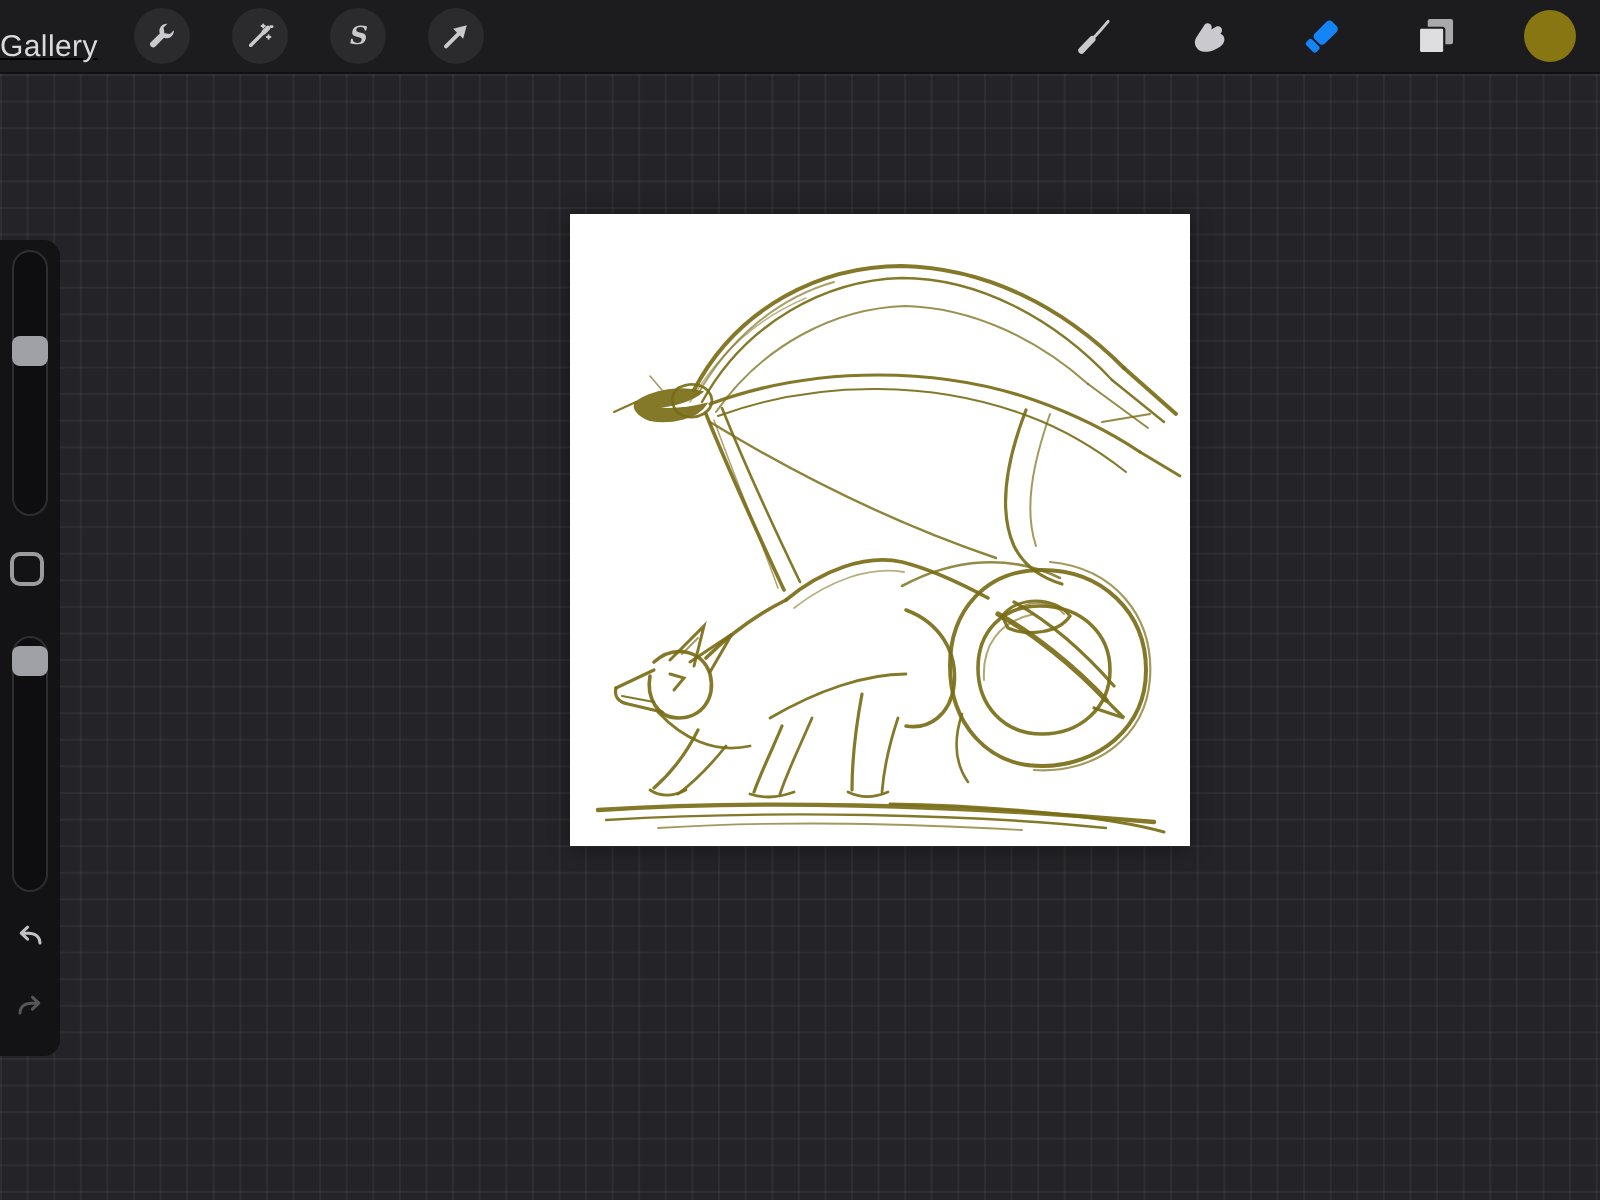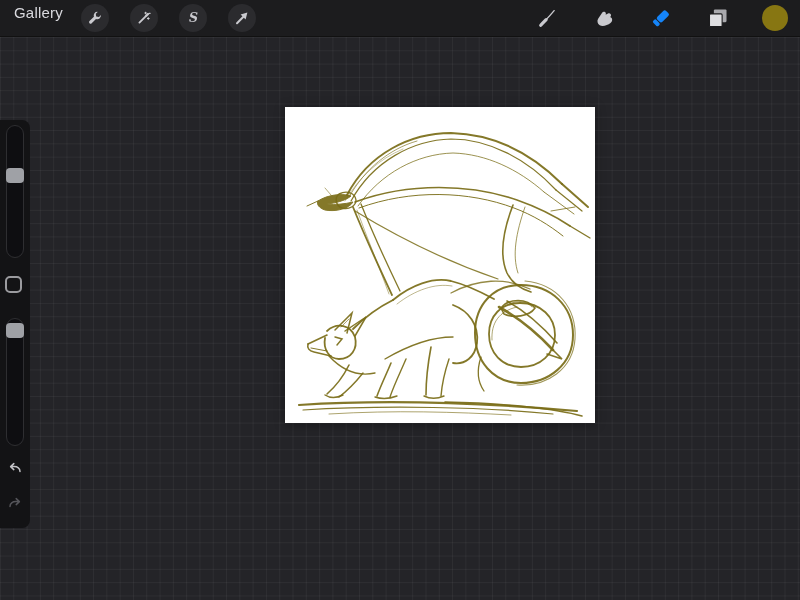--- a/index.html
+++ b/index.html
@@ -9,21 +9,21 @@
     font-family:"Liberation Sans","DejaVu Sans",sans-serif;
     -webkit-font-smoothing:antialiased;
   }
   
   .topbar{
     position:absolute;top:0;left:0;width:800px;height:37px;
     background:var(--bar-bg,#1c1c1e);
     display:flex;align-items:center;justify-content:space-between;
     z-index:5;border-bottom:1px solid #111;box-sizing:border-box;
   }
-  .tb-left{display:flex;align-items:flex-start;padding-left:14px;}
+  .tb-left{display:flex;align-items:flex-end;text-decoration:underline;}
   .tb-right{display:flex;align-items:center;gap:31px;padding-right:12px;}
   .gallery{
     color:#d9d9de;font-size:15px;letter-spacing:.2px;cursor:default;margin-right:18px;
   }
   .tool-circle{
     width:28px;height:28px;border-radius:50%;
     background:var(--circle-bg,#2b2b2e);
     border:none;padding:0;margin:0 0 0 21px;
     display:flex;align-items:center;justify-content:center;cursor:pointer;
   }

